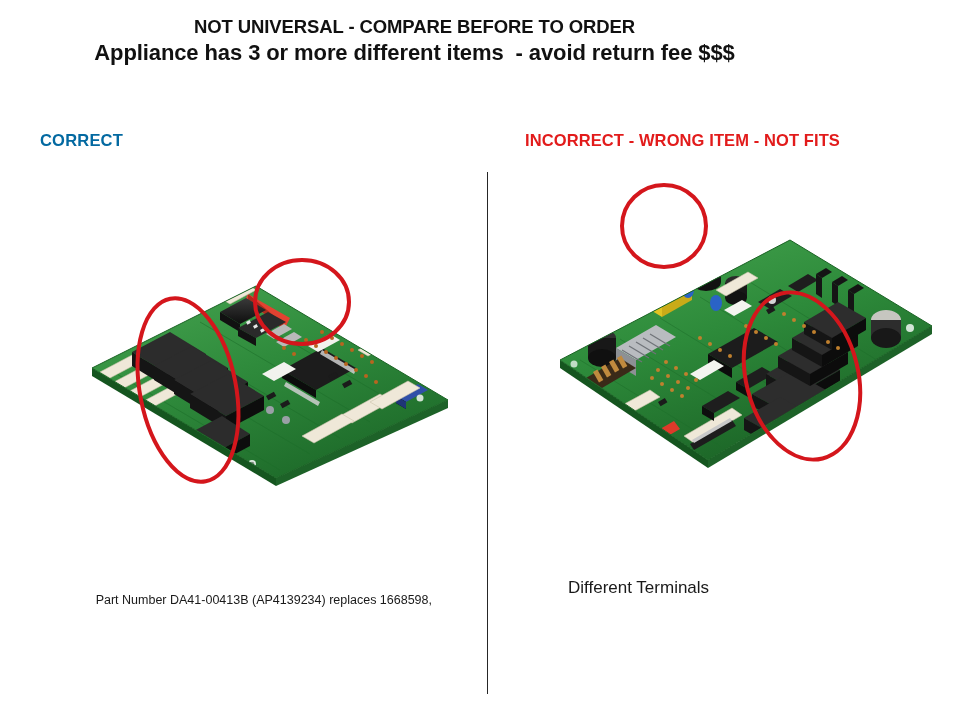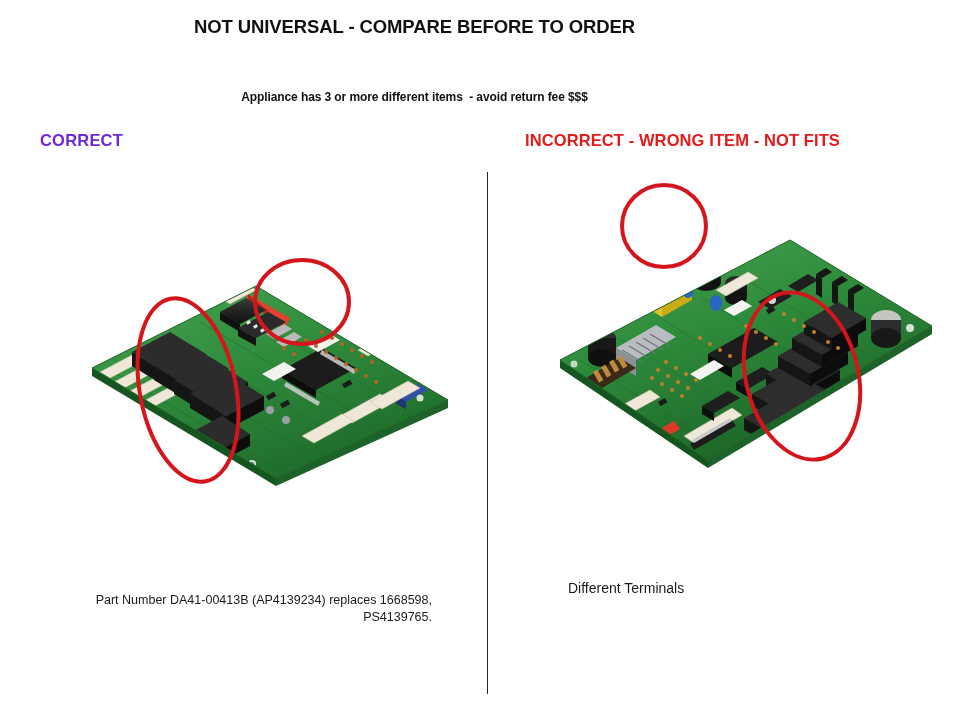--- a/index.html
+++ b/index.html
@@ -25,30 +25,30 @@
     text-align: center;
   }
   .title-line {
     font-weight: bold;
     color: #111111;
     letter-spacing: -0.1px;
     white-space: pre;
   }
   #title-line-1 { font-size: 18.5px; line-height: 26px; }
   #title-line-2 { font-size: 18.5px; line-height: 26px; }
-  #title-line-3 { font-size: 12px;  line-height: 26px; margin-top: 44px; }
+  #title-line-3 { font-size: 22px;  line-height: 26px; }
 
   
   #correct-header {
     position: absolute;
     left: 40px;
     top: 131px;
     font-size: 16.5px;
     font-weight: bold;
-    color: #6d28d9;
+    color: #0369a1;
     letter-spacing: 0.2px;
   }
   #incorrect-header {
     position: absolute;
     left: 525px;
     top: 131px;
     font-size: 16.5px;
     font-weight: bold;
     color: #e21b1b;
     letter-spacing: 0.1px;
@@ -91,21 +91,21 @@
     font-size: 12.5px;
     line-height: 17px;
     color: #1a1a1a;
     text-align: right;
   }
   #incorrect-caption {
     position: absolute;
     left: 568px;
     top: 576px;
     width: 340px;
-    font-size: 14px;
+    font-size: 17px;
     line-height: 24px;
     color: #1a1a1a;
   }
   .caption-line { display: block; white-space: pre-wrap; }
 </style>
 </head>
 <body>
 
 <div id="title-block">
   <div class="title-line" id="title-line-1">NOT UNIVERSAL - COMPARE BEFORE TO ORDER</div>
@@ -466,18 +466,17 @@
 
     <polygon points="20,182 250,62 392,148 168,282" fill="none" stroke="#1a6324" stroke-width="1"></polygon>
 
     <ellipse cx="124" cy="48" rx="42" ry="41" fill="none" stroke="#d4161c" stroke-width="4"></ellipse>
     <ellipse cx="262" cy="198" rx="56" ry="85" transform="rotate(-14 262 198)" fill="none" stroke="#d4161c" stroke-width="4"></ellipse>
   </svg>
 </div>
 
 <div id="correct-caption">
   <span class="caption-line">Part Number DA41-00413B (AP4139234) replaces 1668598,</span>
-  <span class="caption-line">PS4139765.</span>
 </div>
 
 <div id="incorrect-caption">
   <span class="caption-line">Different Terminals</span>
 </div>
 
 </body></html>

